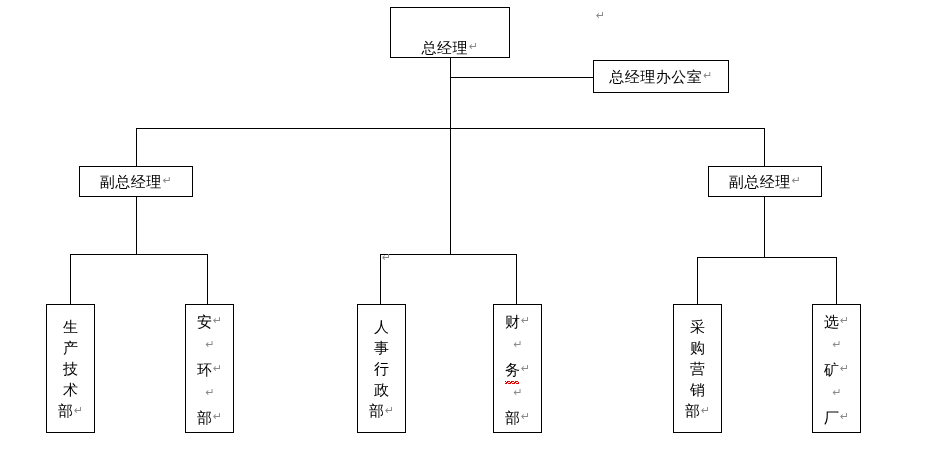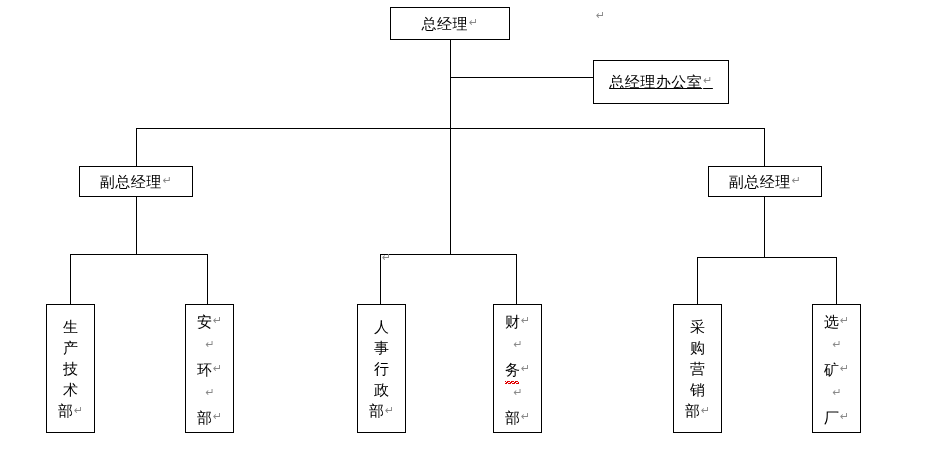--- a/index.html
+++ b/index.html
@@ -132,25 +132,25 @@
   <div class="ln v" style="left:516px; top:254px; height:50px;"></div>
 
   <div class="ln v" style="left:764px; top:196px; height:61px;"></div>
   <div class="ln h" style="left:697px; top:257px; width:140px;"></div>
   <div class="ln v" style="left:697px; top:257px; height:47px;"></div>
   <div class="ln v" style="left:836px; top:257px; height:47px;"></div>
 
   <div class="floating-pil" style="left:596px; top:10px;">↵</div>
   <div class="floating-pil" style="left:382px; top:252px;">↵</div>
 
-  <div class="box horiz" style="left:390px; top:7px; width:120px; height:33px;">
+  <div class="box horiz" style="left:390px; top:7px; width:120px; height:51px;align-items:flex-end;">
     <span class="txt"><span>总经理</span><span class="pil">↵</span></span>
   </div>
 
-  <div class="box horiz" style="left:593px; top:60px; width:136px; height:44px;text-decoration:underline;">
+  <div class="box horiz" style="left:593px; top:60px; width:136px; height:33px;">
     <span class="txt"><span>总经理办公室</span><span class="pil">↵</span></span>
   </div>
 
   <div class="box horiz" style="left:79px; top:166px; width:114px; height:31px;">
     <span class="txt"><span>副总经理</span><span class="pil">↵</span></span>
   </div>
 
   <div class="box horiz" style="left:708px; top:166px; width:114px; height:31px;">
     <span class="txt"><span>副总经理</span><span class="pil">↵</span></span>
   </div>

